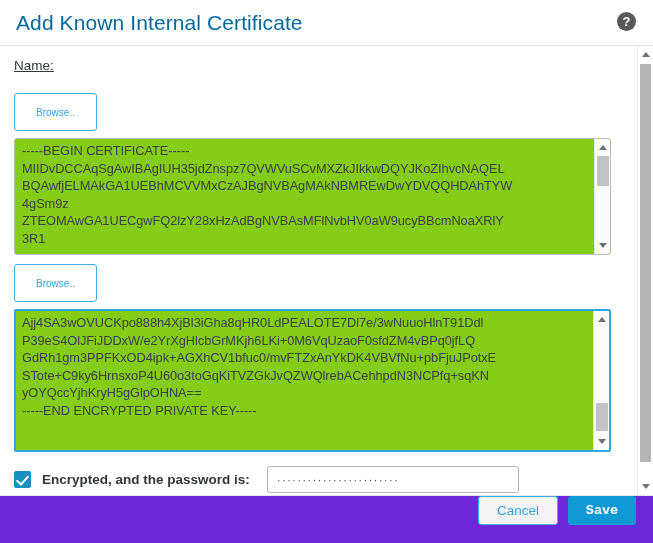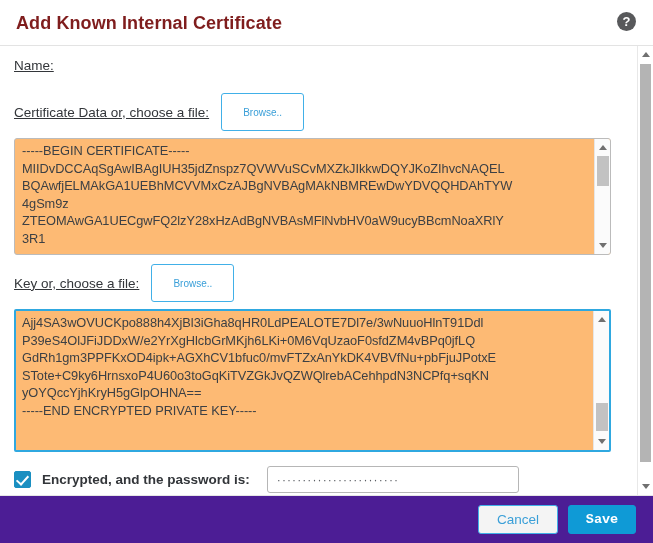--- a/index.html
+++ b/index.html
@@ -31,23 +31,23 @@
     position: relative;
     height: 45px;
     flex: 0 0 45px;
     background: #ffffff;
     display: flex;
     align-items: center;
     padding: 0 14px 0 14px;
     box-sizing: border-box;
   }
   .dlg-title {
-    font-size: 18px;
-    font-weight: 700;
-    color: #7f1d1d;
+    font-size: 21px;
+    font-weight: 400;
+    color: #0369a1;
     letter-spacing: 0.1px;
     line-height: 1;
     padding-left: 2px;
   }
   .help-icon {
     position: absolute;
     right: 17px;
     top: 12px;
     width: 19px;
     height: 19px;
@@ -174,21 +174,21 @@
   .spacer-12 { height: 13px; }
   .spacer-8 { height: 9px; }
 
   
   .ta-wrap {
     position: relative;
     width: 597px;
     box-sizing: border-box;
     border: 1px solid #bbbbbb;
     border-radius: 3px;
-    background: #fdba74;
+    background: #84cc16;
     overflow: hidden;
   }
   .ta-wrap.focused {
     border: 2px solid #2fa8e0;
     border-radius: 2px;
   }
   .ta-wrap.cert { height: 117px; }
   .ta-wrap.key  { height: 143px; }
 
   .ta-text {
@@ -275,24 +275,24 @@
     letter-spacing: 1.1px;
     color: #5b5f64;
     font-family: "Liberation Sans", sans-serif;
     outline: none;
   }
 
   
   .dlg-footer {
     flex: 0 0 48px;
     height: 48px;
-    background: #4c1d95;
+    background: #6d28d9;
     border-top: 1px solid #e6e6e6;
     display: flex;
-    align-items: center;
+    align-items: flex-start;
     justify-content: flex-end;
     padding-right: 17px;
     box-sizing: border-box;
     gap: 10px;
   }
   .btn {
     height: 29px;
     min-width: 80px;
     padding: 0 15px;
     box-sizing: border-box;
@@ -330,21 +330,20 @@
   <div class="dlg-body-wrap">
     <div class="dlg-body">
 
       
       <label class="field-label">Name:</label>
 
       <div class="spacer-12"></div>
 
       
       <div class="row-inline">
-        <span class="field-label">Certificate Data or, choose a file:</span>
         <button class="browse-btn">Browse..</button>
       </div>
 
       <div class="ta-wrap cert">
         <div class="ta-text">-----BEGIN CERTIFICATE-----
 MIIDvDCCAqSgAwIBAgIUH35jdZnspz7QVWVuSCvMXZkJIkkwDQYJKoZIhvcNAQEL
 BQAwfjELMAkGA1UEBhMCVVMxCzAJBgNVBAgMAkNBMREwDwYDVQQHDAhTYW
 4gSm9z
 ZTEOMAwGA1UECgwFQ2lzY28xHzAdBgNVBAsMFlNvbHV0aW9ucyBBcmNoaXRlY
 3R1</div>
@@ -356,21 +355,20 @@
           <div class="sb-arrow down">
               <span class="tri-down"></span>
             </div>
         </div>
       </div>
 
       <div class="spacer-8"></div>
 
       
       <div class="row-inline">
-        <span class="field-label">Key or, choose a file:</span>
         <button class="browse-btn">Browse..</button>
       </div>
 
       <div class="ta-wrap key focused">
         <div class="ta-text">Ajj4SA3wOVUCKpo888h4XjBl3iGha8qHR0LdPEALOTE7Dl7e/3wNuuoHlnT91Ddl
 P39eS4OlJFiJDDxW/e2YrXgHlcbGrMKjh6LKi+0M6VqUzaoF0sfdZM4vBPq0jfLQ
 GdRh1gm3PPFKxOD4ipk+AGXhCV1bfuc0/mvFTZxAnYkDK4VBVfNu+pbFjuJPotxE
 STote+C9ky6HrnsxoP4U60o3toGqKiTVZGkJvQZWQlrebACehhpdN3NCPfq+sqKN
 yOYQccYjhKryH5gGlpOHNA==
 -----END ENCRYPTED PRIVATE KEY-----</div>

